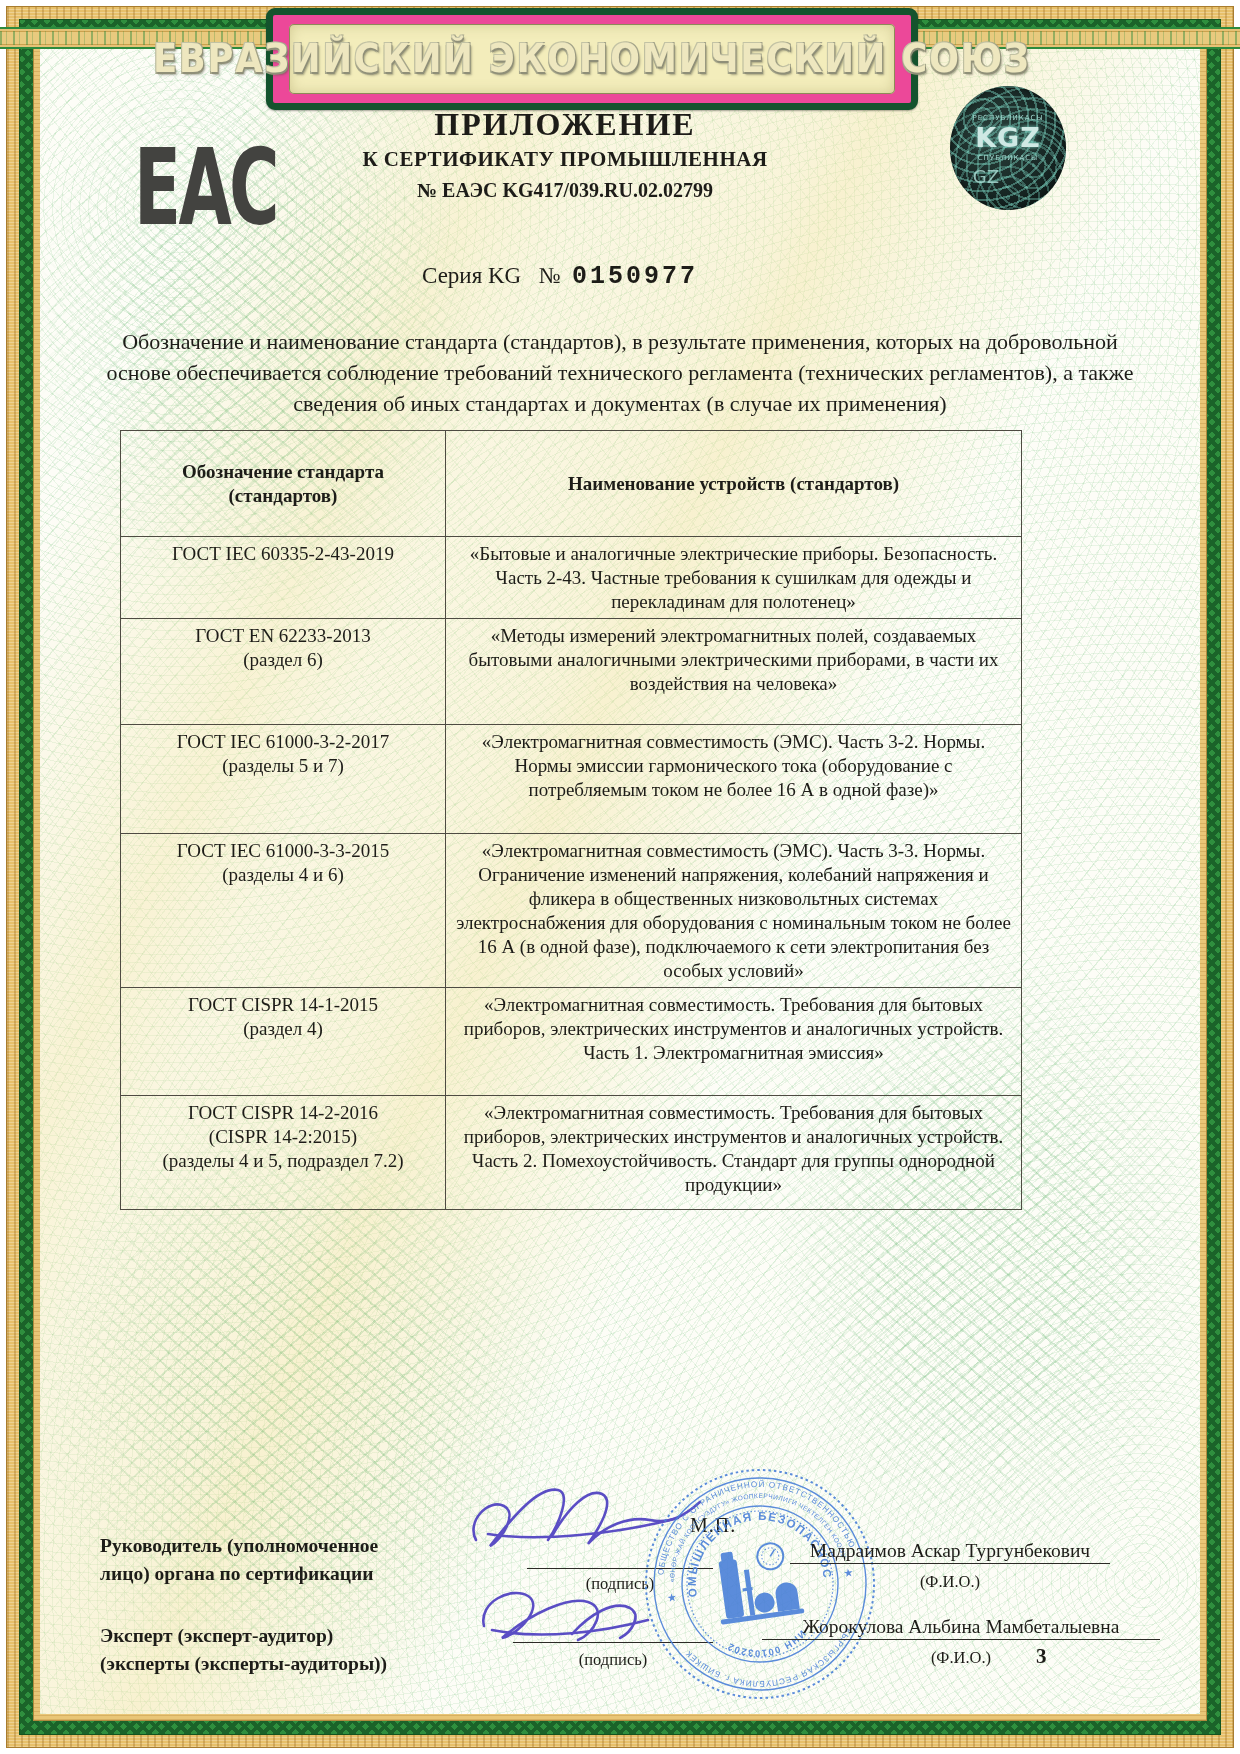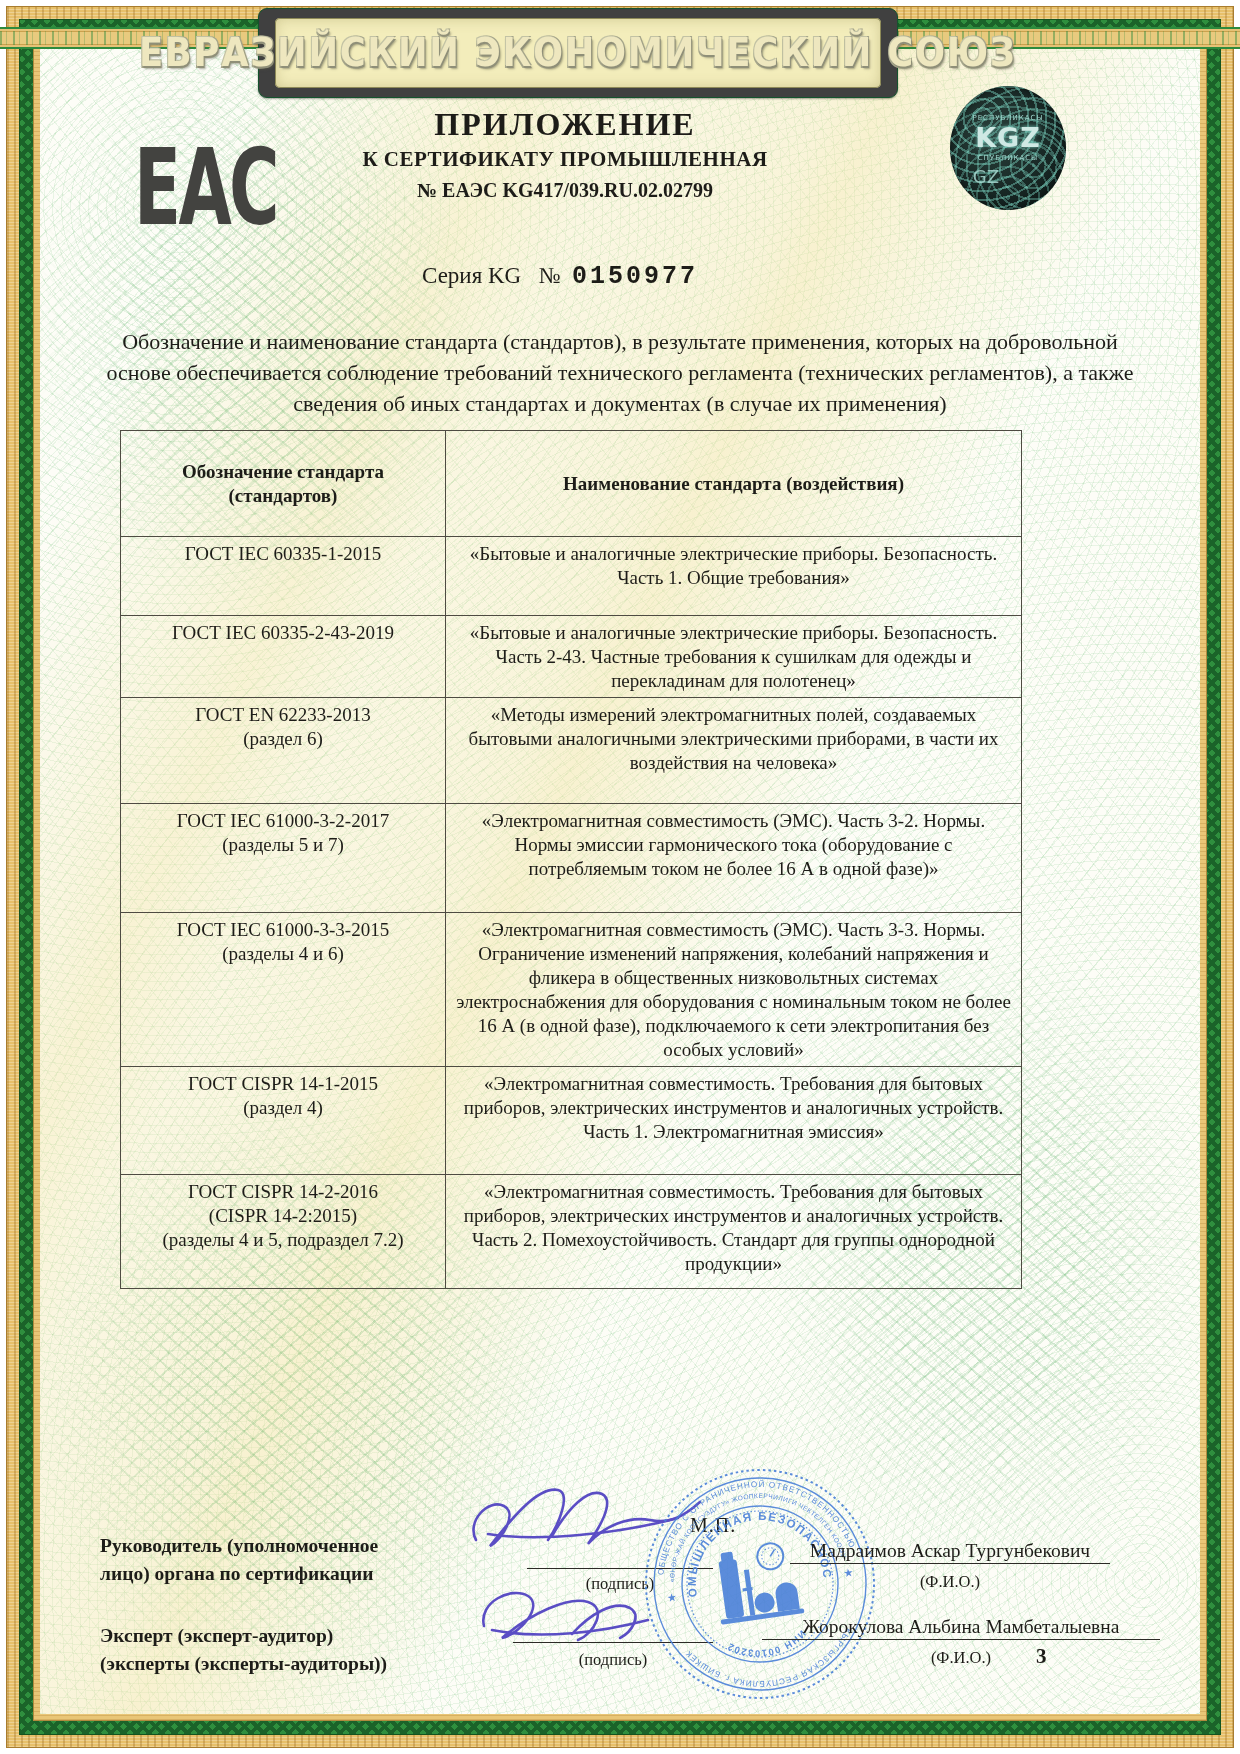--- a/index.html
+++ b/index.html
@@ -24,22 +24,22 @@
       repeating-radial-gradient(circle at 95% 92%,rgba(90,180,100,.12) 0 1px,transparent 1px 9px);}
   .net{position:absolute;pointer-events:none;
     background-image:repeating-linear-gradient(40deg,rgba(60,160,75,.16) 0 2px,transparent 2px 12px),
       repeating-linear-gradient(-40deg,rgba(60,160,75,.16) 0 2px,transparent 2px 12px);
     -webkit-mask-image:radial-gradient(ellipse at center,#000 30%,transparent 75%);
             mask-image:radial-gradient(ellipse at center,#000 30%,transparent 75%);}
   
   .ribbon{position:absolute;left:0;right:0;top:27px;height:22px;z-index:2;
     background:linear-gradient(180deg,#2e8b3d 0 2px,#e5c276 2px 4px,#caa14e 4px 5px,#e8ca7e 5px 17px,#caa14e 17px 18px,#e5c276 18px 20px,#2e8b3d 20px 22px);}
   .ribbon:after{content:"";position:absolute;inset:4px 0;background:repeating-linear-gradient(90deg,rgba(46,139,61,.45) 0 2px,transparent 2px 6px,rgba(46,139,61,.25) 6px 7px,transparent 7px 13px);}
-  .plaque{position:absolute;left:258px;top:8px;width:638px;height:88px;z-index:3;
-    background:#404040;border:1px solid #14532d;border-radius:9px;
+  .plaque{position:absolute;left:266px;top:8px;width:638px;height:88px;z-index:3;
+    background:#ec4899;border:7px solid #14532d;border-radius:9px;
     box-shadow:0 1px 2px rgba(0,0,0,.35);}
   .plaque-inner{position:absolute;inset:9px 16px;background:#f3edbb;border-radius:5px;
     box-shadow:inset 0 0 0 1px #8d8a58, inset 0 0 14px rgba(160,150,90,.45);
     display:flex;align-items:center;justify-content:center;}
   .plaque-text{font-family:"DejaVu Sans","Liberation Sans",sans-serif;font-weight:bold;font-size:35px;
     letter-spacing:2px;color:#eee7bf;transform:scaleY(1.12);white-space:nowrap;
     text-shadow:1px 1px 0 #8f8f78,-1px -1px 0 #c2c2a4,1px -1px 0 #a5a58a,-1px 1px 0 #a5a58a,2px 2px 2px rgba(90,90,70,.5);}
   
   .eac{position:absolute;left:134px;top:126px;font-family:"DejaVu Sans","Liberation Sans",sans-serif;
     font-weight:bold;font-size:80px;color:#434340;letter-spacing:-3px;transform:scale(.86,1.32);transform-origin:left top;}
@@ -130,25 +130,21 @@
   <div class="intro">Обозначение и наименование стандарта (стандартов), в результате применения, которых на добровольной основе обеспечивается соблюдение требований технического регламента (технических регламентов), а также сведения об иных стандартах и документах (в случае их применения)</div>
 
   <table class="std">
     <colgroup>
         <col class="c1">
         <col class="c2">
       </colgroup>
     <tbody>
         <tr>
       <th>Обозначение стандарта (стандартов)</th>
-      <th>Наименование стандарта (воздействия)</th>
-    </tr>
-    <tr class="r1">
-      <td class="des">ГОСТ IEC 60335-1-2015</td>
-      <td class="nam">«Бытовые и аналогичные электрические приборы. Безопасность. Часть 1. Общие требования»</td>
+      <th>Наименование устройств (стандартов)</th>
     </tr>
     <tr class="r2">
       <td class="des">ГОСТ IEC 60335-2-43-2019</td>
       <td class="nam">«Бытовые и аналогичные электрические приборы. Безопасность. Часть 2-43. Частные требования к сушилкам для одежды и перекладинам для полотенец»</td>
     </tr>
     <tr class="r3">
       <td class="des">ГОСТ EN 62233-2013
 (раздел 6)</td>
       <td class="nam">«Методы измерений электромагнитных полей, создаваемых бытовыми аналогичными электрическими приборами, в части их воздействия на человека»</td>
     </tr>

